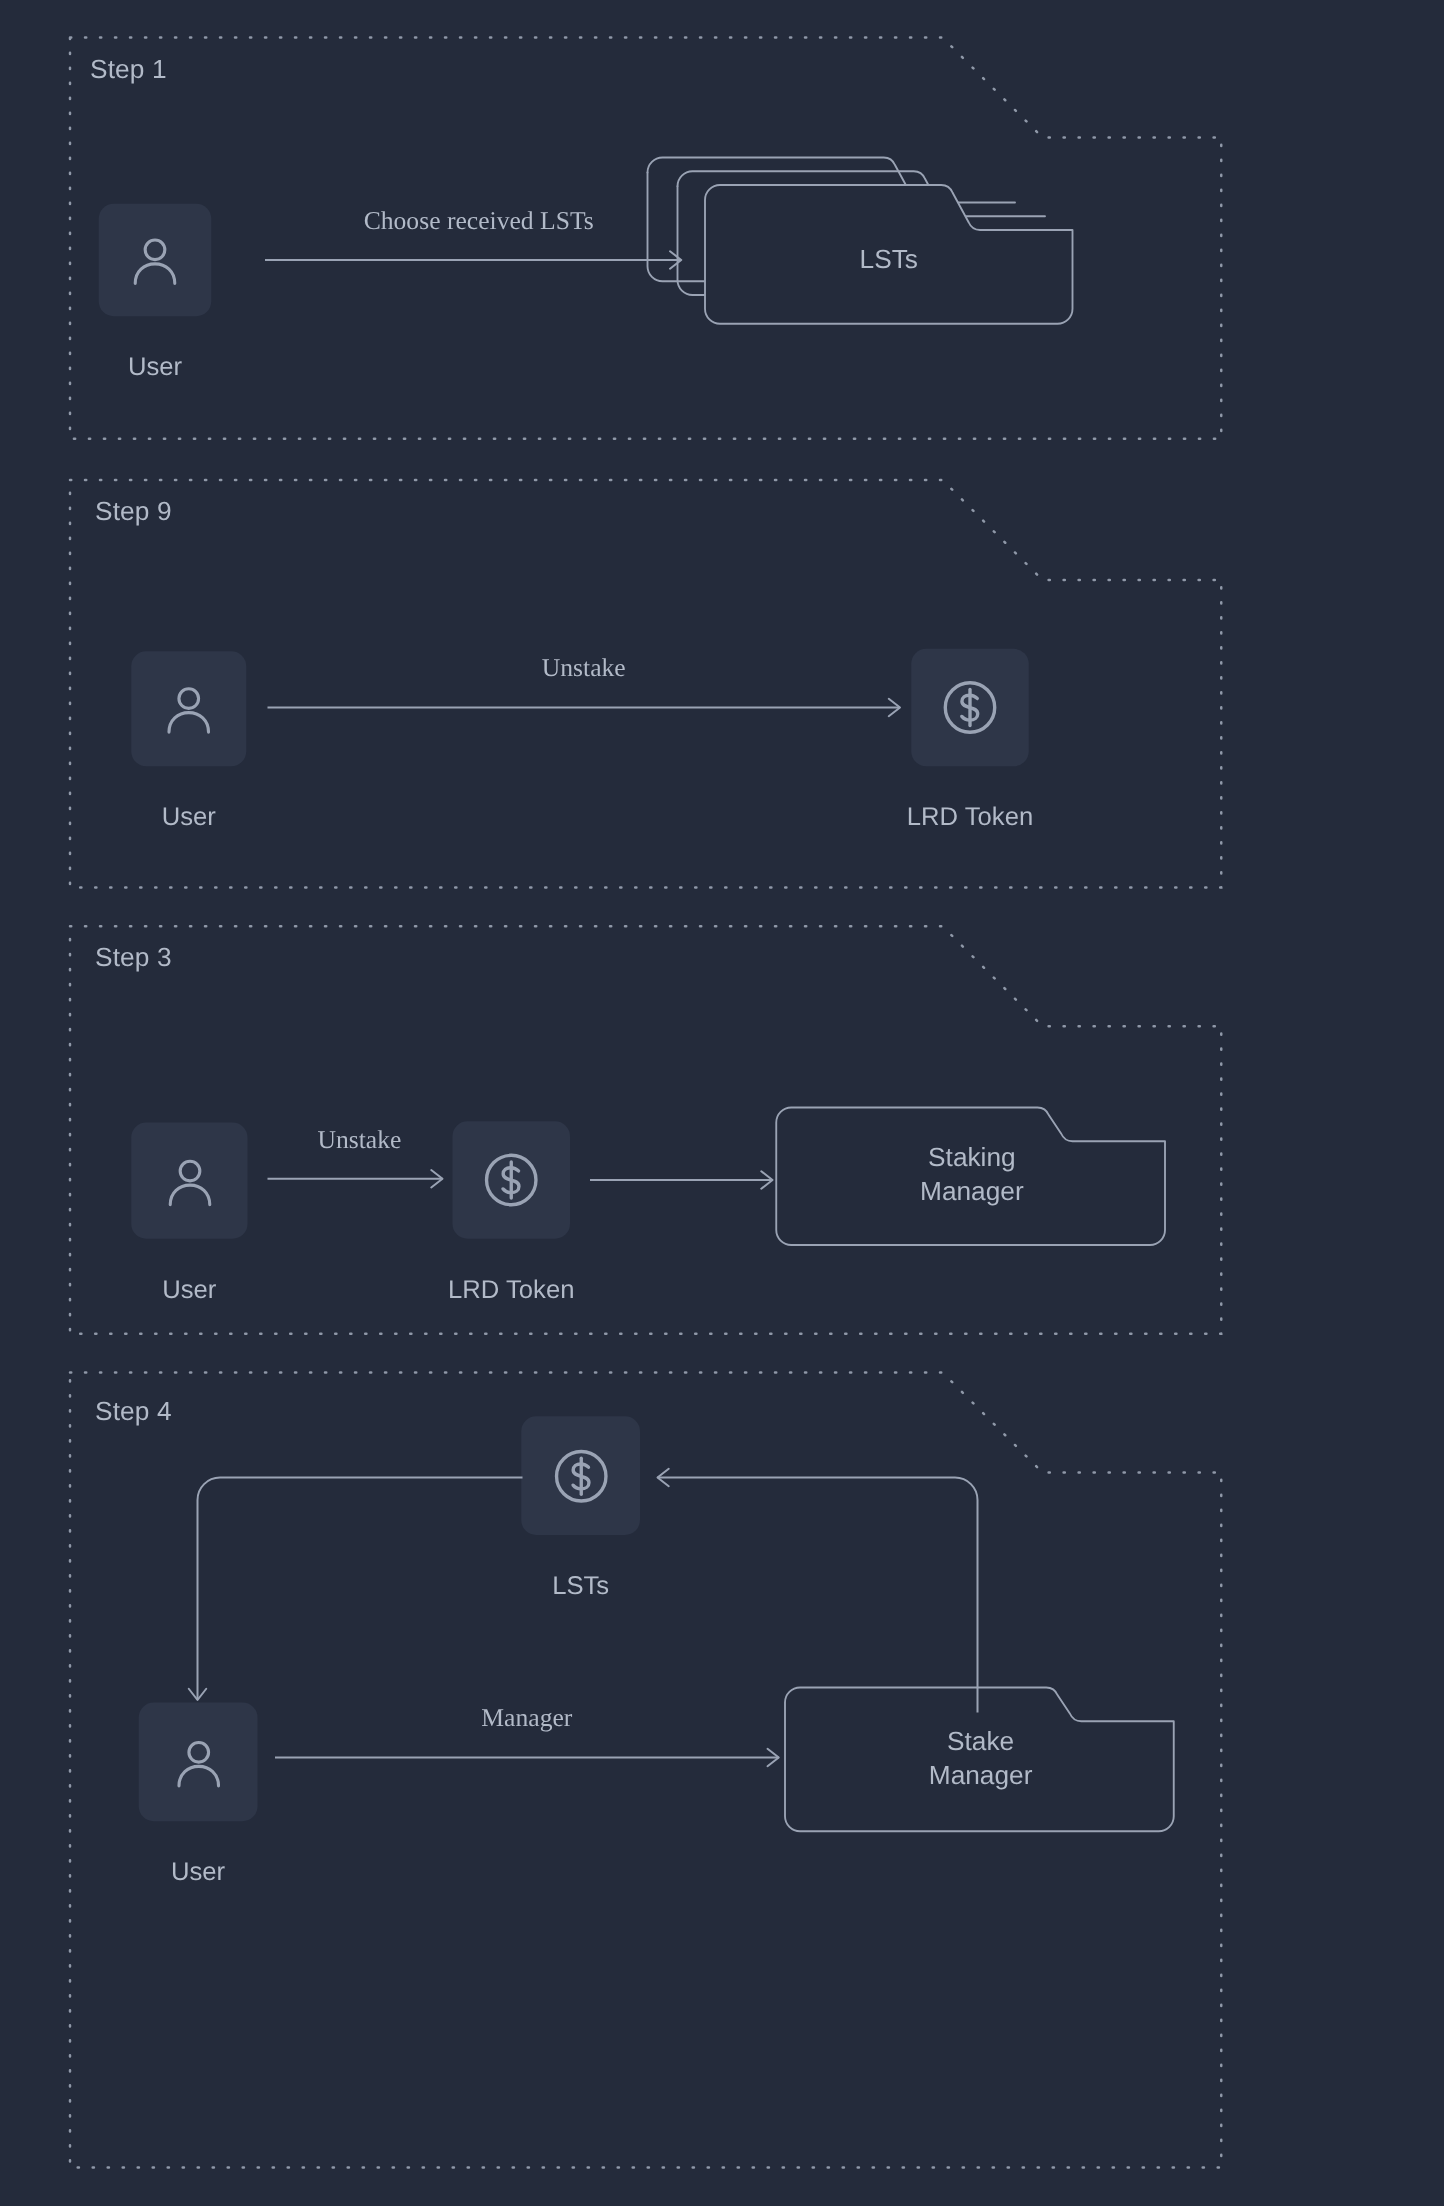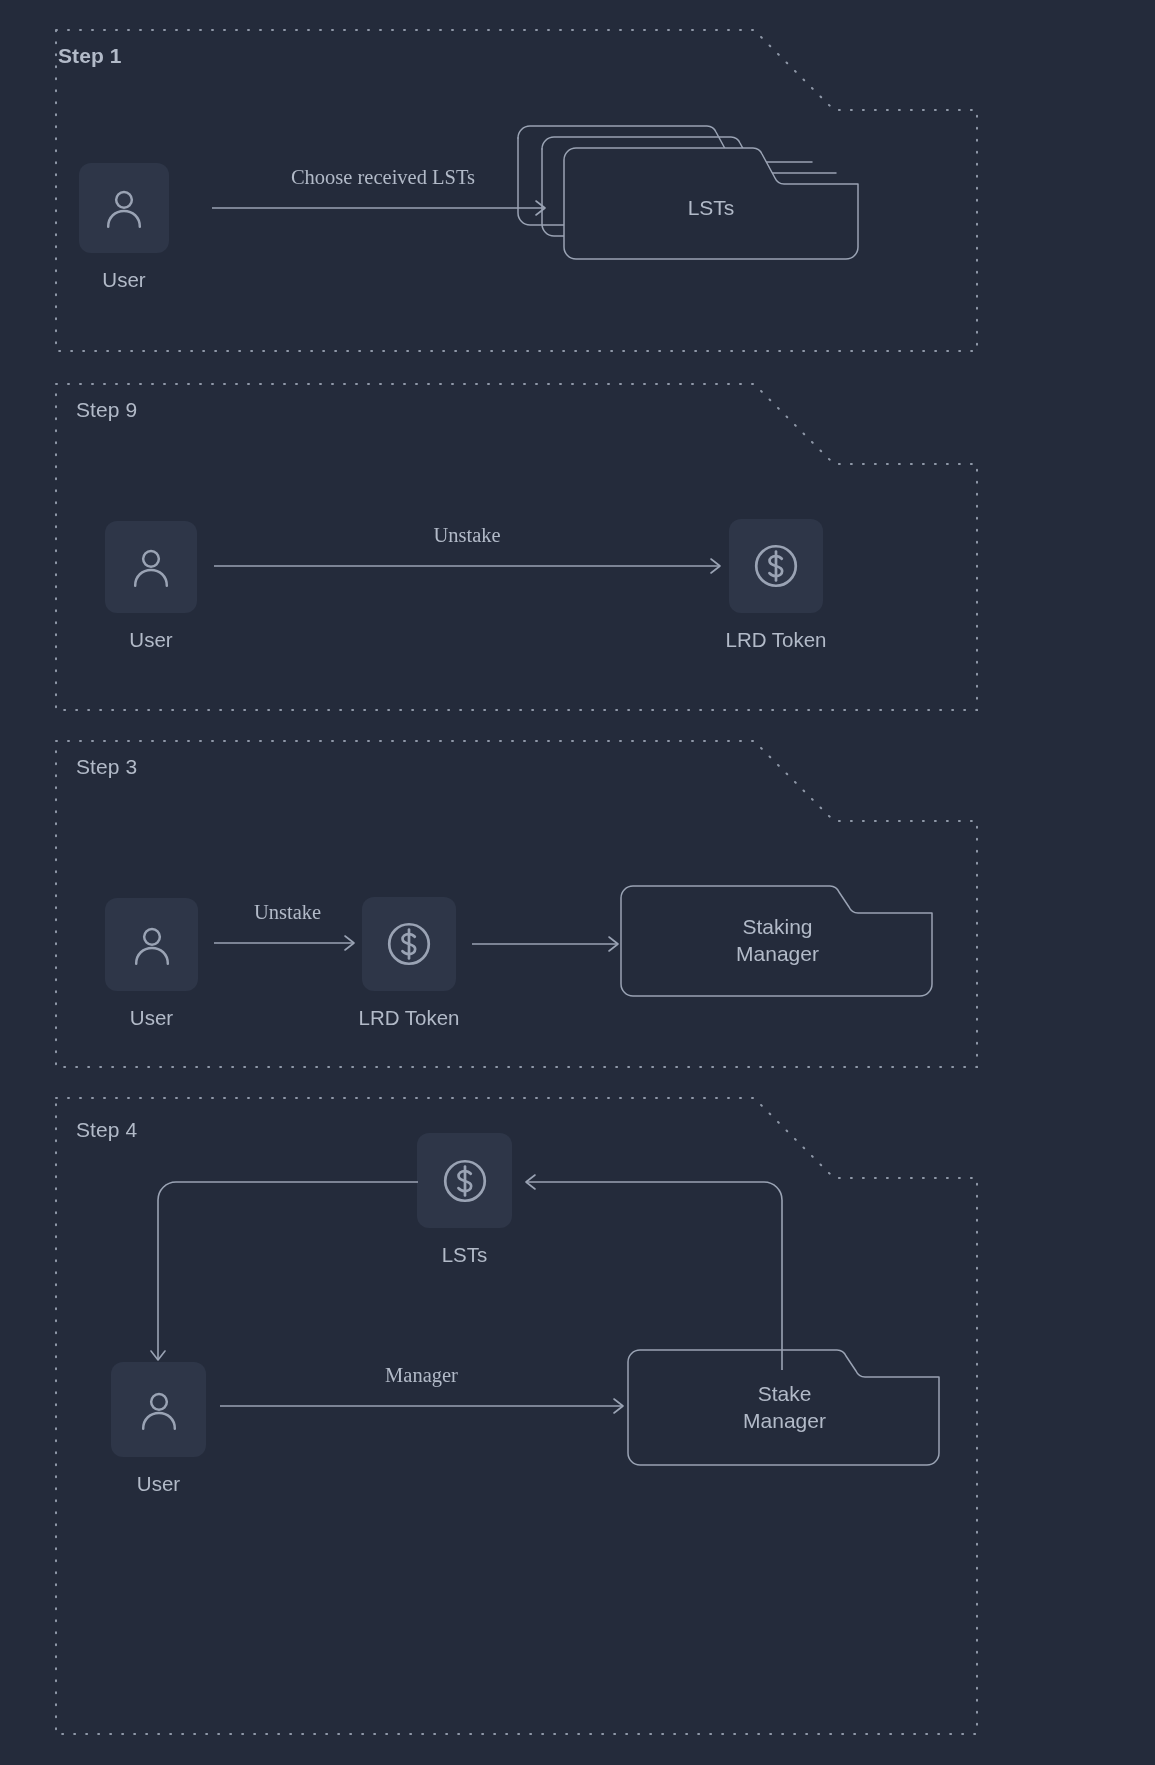--- a/index.html
+++ b/index.html
@@ -53,21 +53,21 @@
     align-items: center;
   }
   .tile {
     background: #2e3648;
     border-radius: 12px;
     display: flex;
     align-items: center;
     justify-content: center;
   }
   .caption {
-    margin-top: 14px;
+    margin-top: 28px;
     font-size: 20.5px;
     color: #b2bac8;
     white-space: nowrap;
     text-align: center;
     line-height: 1.25;
   }
 
   
   .folder {
     position: absolute;
@@ -102,21 +102,21 @@
 </style>
 </head>
 <body>
 
 <div class="canvas">
 
   <div class="step" style="left:54px; top:28px; width:925px; height:325px;">
     <svg class="step-border" width="925" height="325" viewBox="0 0 925 325" fill="none">
       <path d="M2 2 H700 L780 82 H923 V323 H2 Z" stroke="#8f98a8" stroke-width="2" fill="none" stroke-dasharray="1 11" stroke-linecap="round"></path>
     </svg>
-    <div class="step-label" style="left:4px; top:16px;font-weight:bold;">Step 1</div>
+    <div class="step-label" style="left:18px; top:16px;">Step 1</div>
   </div>
 
   <div class="node" style="left:79px; top:163px; width:90px;">
     <div class="tile" style="width:90px; height:90px;">
       <svg width="46" height="46" viewBox="0 0 48 48" fill="none">
         <circle cx="24" cy="15.5" r="8.2" stroke="#9aa3b4" stroke-width="2.6"></circle>
         <path d="M7.5 43.5 C7.5 33.4 14.9 27.2 24 27.2 C33.1 27.2 40.5 33.4 40.5 43.5" stroke="#9aa3b4" stroke-width="2.6" stroke-linecap="round"></path>
       </svg>
     </div>
     <div class="caption">User</div>

